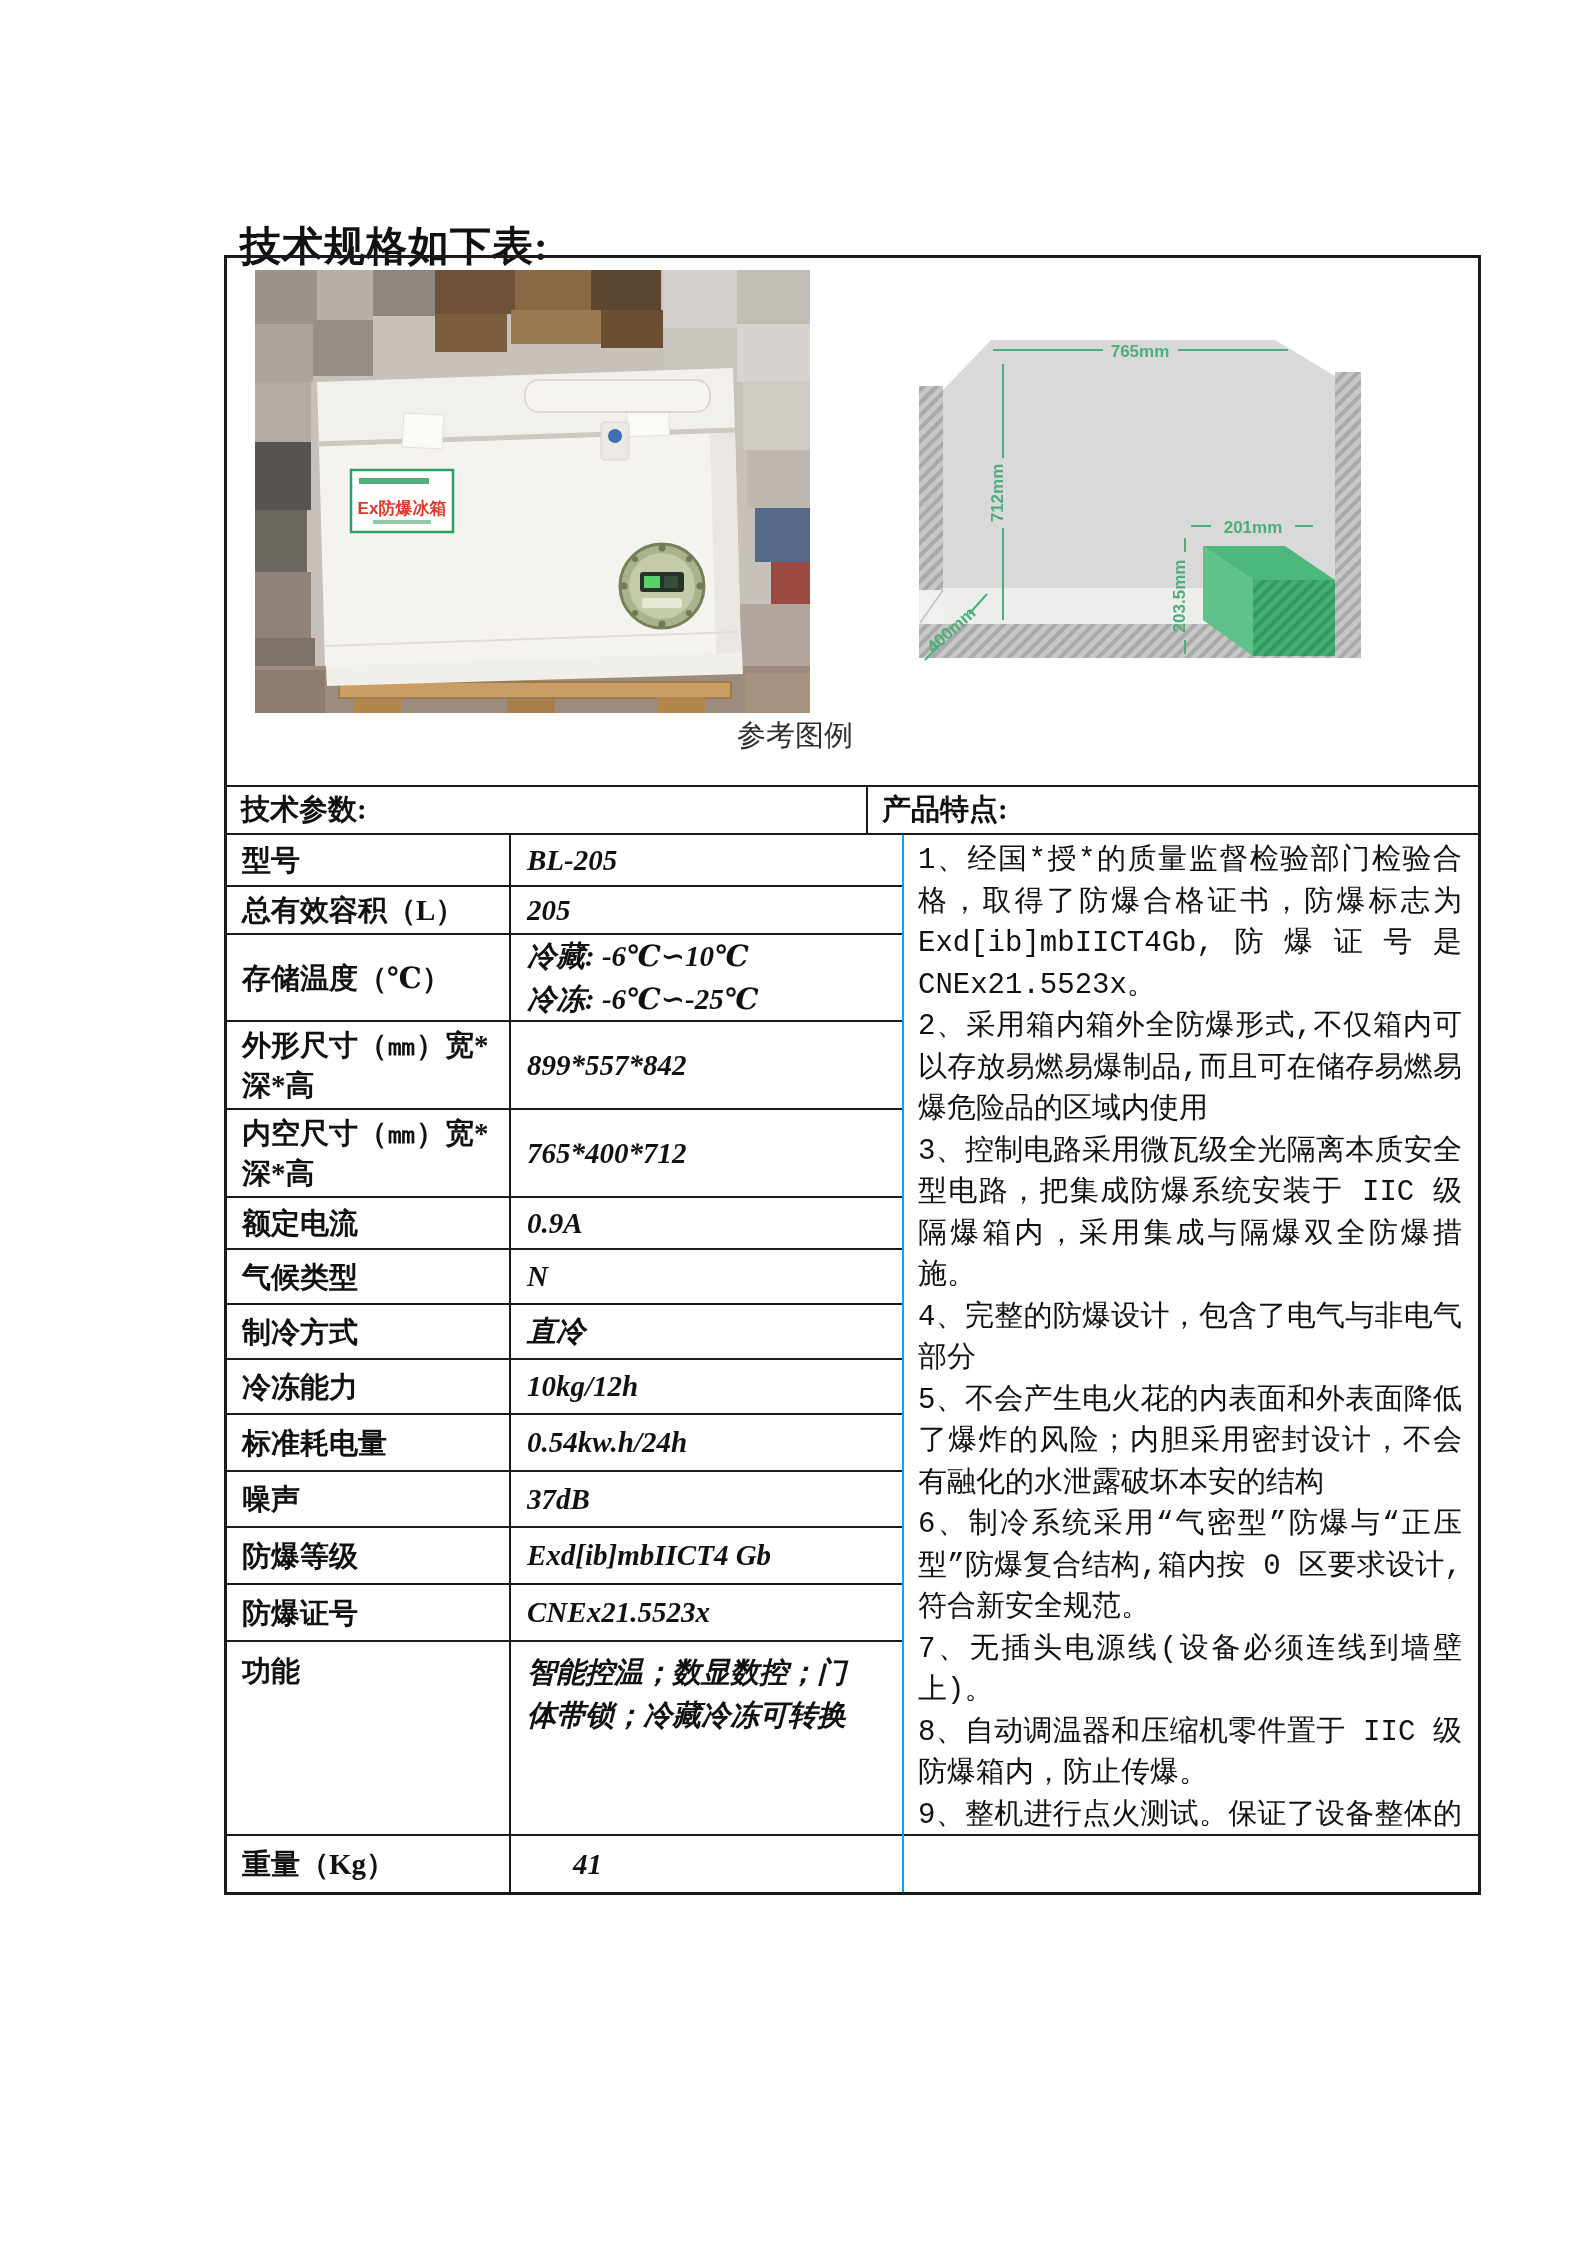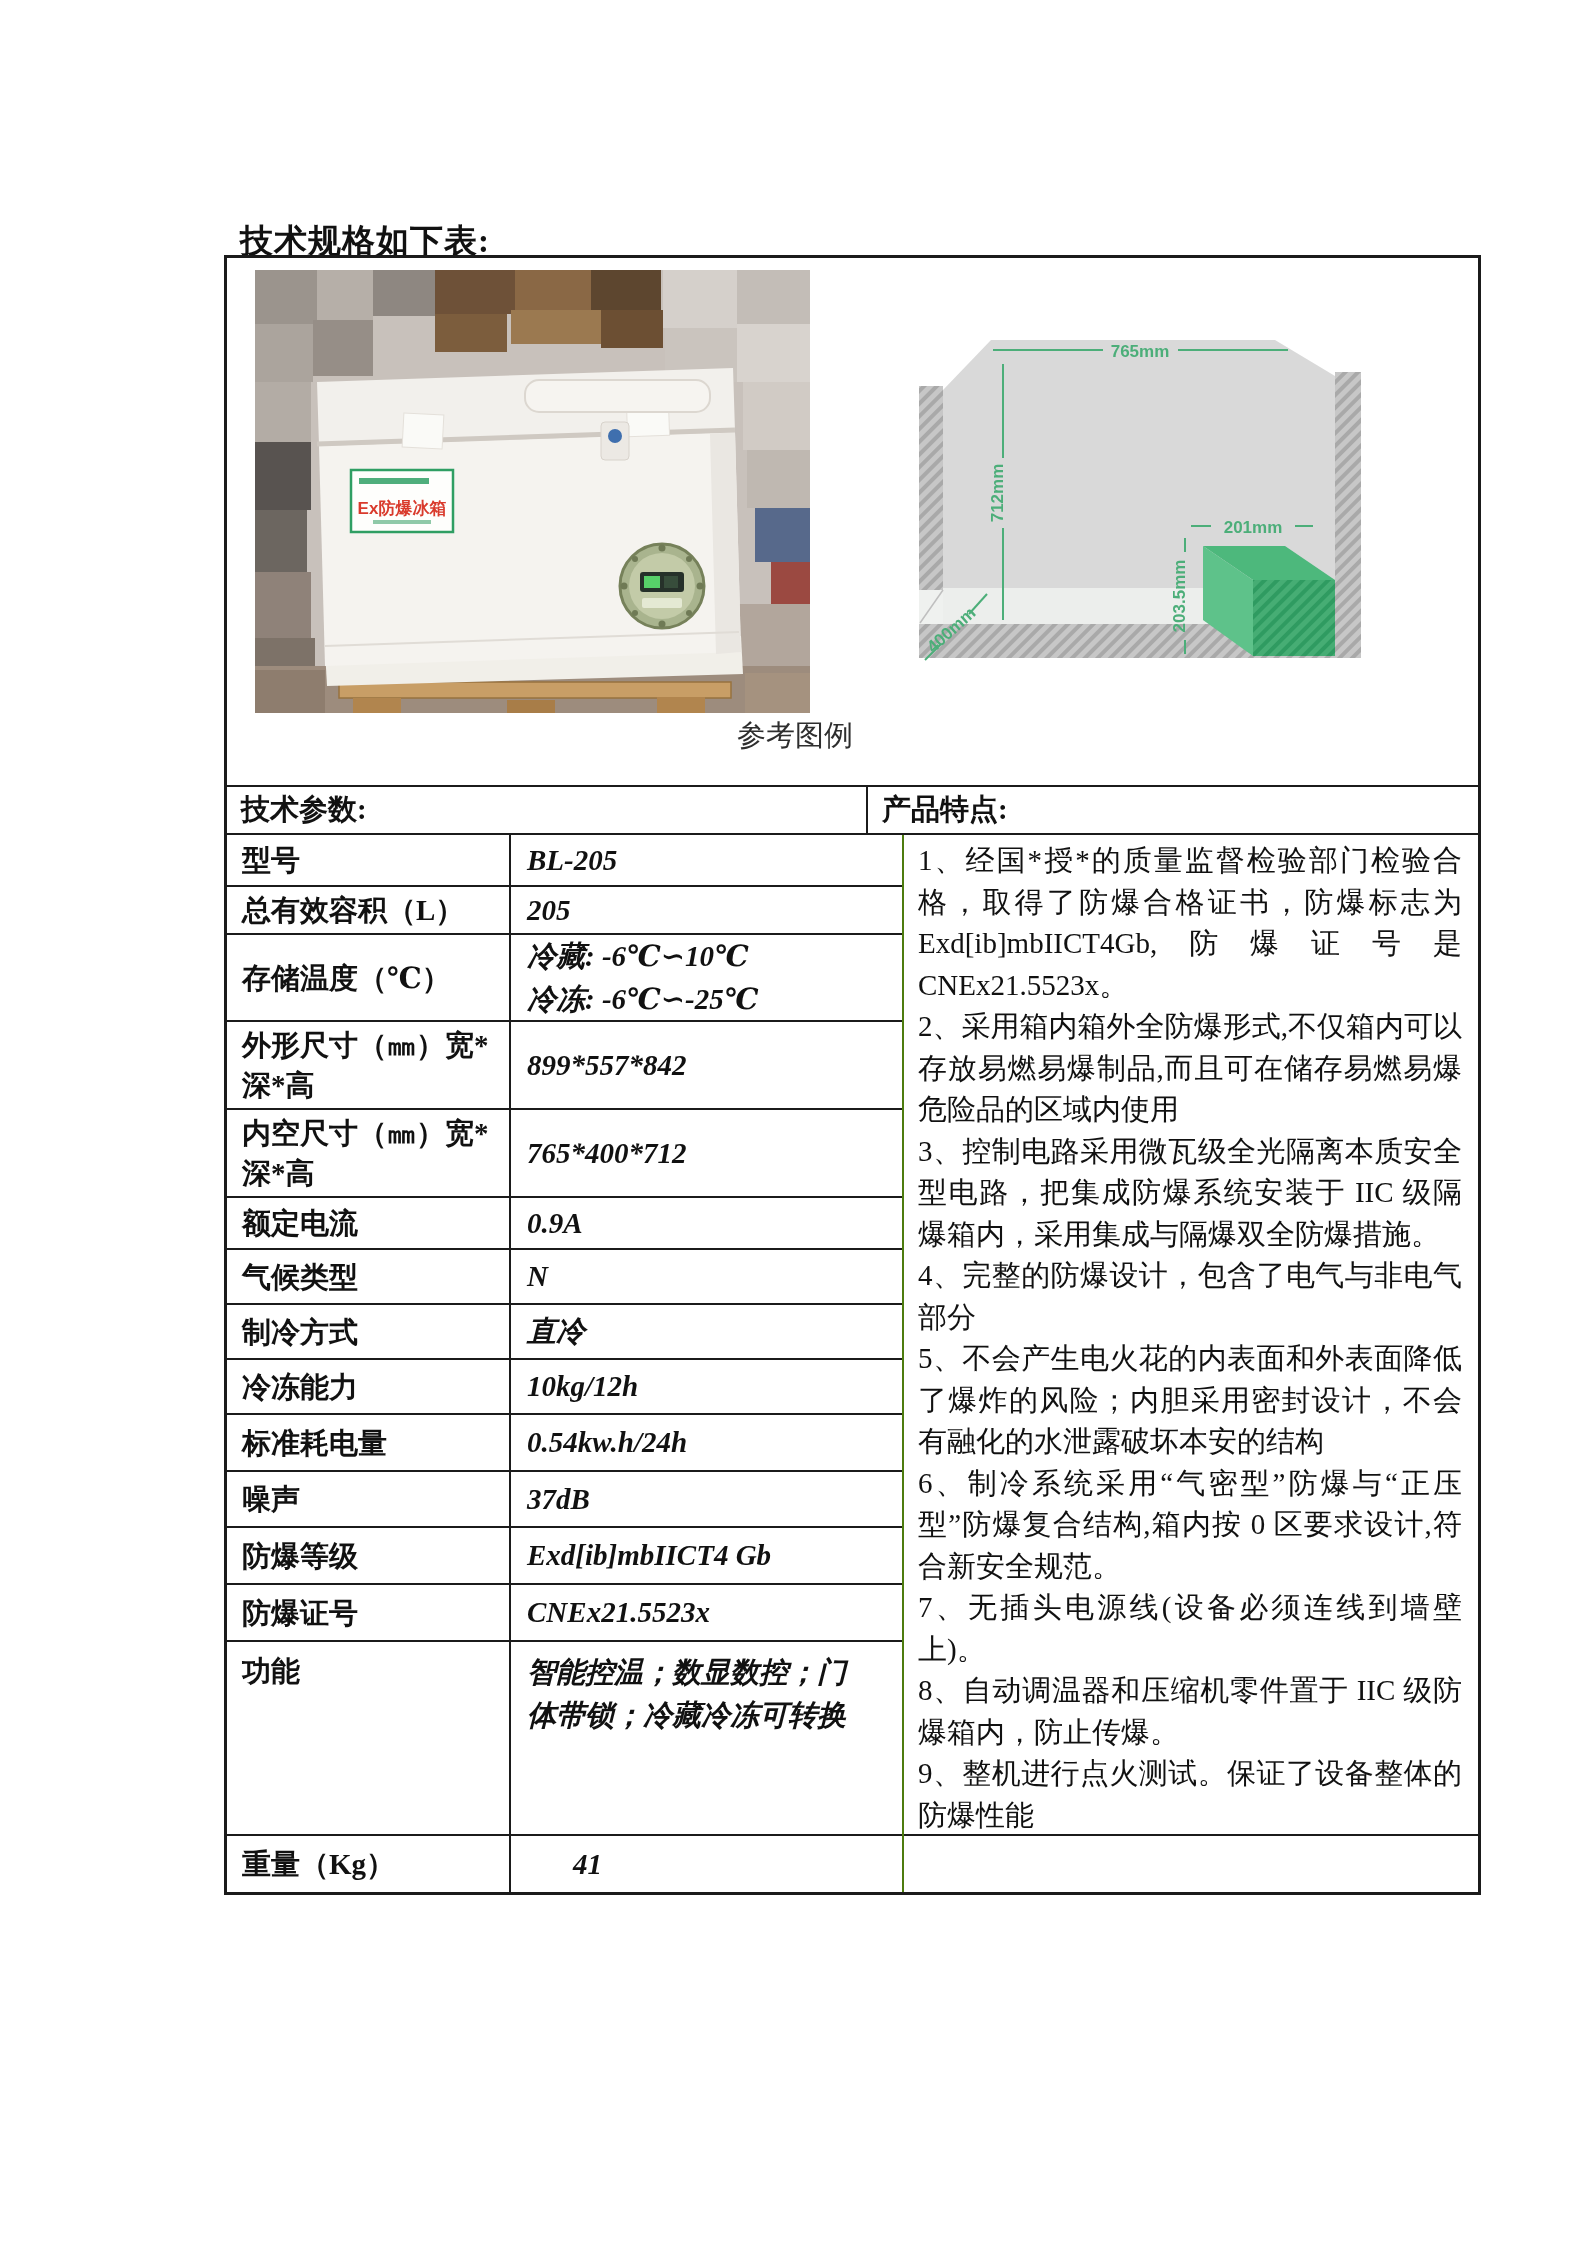--- a/index.html
+++ b/index.html
@@ -1,18 +1,18 @@
 <!DOCTYPE html>
 <html><head>
 <meta charset="utf-8">
 <style>
   html,body{margin:0;padding:0;background:#ffffff;}
   .page{position:relative;width:1587px;height:2245px;background:#ffffff;overflow:hidden;
         font-family:"Liberation Serif","DejaVu Serif",serif;color:#111;}
-  .doc-title{position:absolute;left:240px;top:219px;font-size:33px;font-weight:700;letter-spacing:1px;}
+  .doc-title{position:absolute;left:240px;top:219px;font-size:41px;font-weight:700;letter-spacing:1px;}
   .outer-table{position:absolute;left:224px;top:255px;width:1257px;height:1640px;
                border:3px solid #1b1b1b;box-sizing:border-box;}
   
   .img-row{position:relative;width:100%;height:529px;border-bottom:2px solid #1b1b1b;box-sizing:border-box;overflow:hidden;}
   .photo{position:absolute;left:28px;top:12px;width:555px;height:443px;}
   .diagram{position:absolute;left:676px;top:70px;width:472px;height:358px;}
   .caption{position:absolute;left:568px;top:458px;transform:translateX(-50%);
            font-size:29px;color:#2e2e2e;white-space:nowrap;}
   
   .hdr-row{display:flex;height:48px;border-bottom:2px solid #1b1b1b;box-sizing:border-box;}
@@ -24,21 +24,21 @@
   .spec-col{width:675px;box-sizing:border-box;}
   .spec-row{display:flex;border-bottom:2px solid #1b1b1b;box-sizing:border-box;}
   .spec-row:last-child{border-bottom:none;gap:46px;}
   .cell{box-sizing:border-box;font-size:29px;font-weight:700;white-space:pre-line;}
   .lbl{width:284px;border-right:2px solid #1b1b1b;padding-left:15px;padding-right:6px;
        display:flex;align-items:center;line-height:40px;}
   .val{flex:1;padding-left:16px;padding-right:6px;display:flex;align-items:center;line-height:43px;font-style:italic;}
   .rh52{height:52px}.rh48{height:48px}.rh87{height:87px}.rh88{height:88px}
   .rh55{height:55px}.rh57{height:57px}.rh56{height:56px}.rh194{height:194px}
   .top-align .lbl,.top-align .val{align-items:flex-start;padding-top:9px;}
-  .feat-col{flex:1;border-left:2px solid #4d7c0f;box-sizing:border-box;display:flex;flex-direction:row;}
+  .feat-col{flex:1;border-left:2px solid #0ea5e9;box-sizing:border-box;display:flex;flex-direction:row;font-family:Liberation Mono, monospace;}
   .feat-cell{height:1001px;border-bottom:2px solid #1b1b1b;box-sizing:border-box;
              padding:5px 16px 0 14px;overflow:hidden;}
   .feat-cell p{margin:0;font-size:29px;line-height:41.5px;text-align:justify;font-weight:400;}
   .feat-empty{height:56px;}
   .red-text{color:#4c1d95;}
   .dim-label{font-family:"Liberation Sans","DejaVu Sans",sans-serif;font-size:17px;font-weight:600;fill:#4cae79;}
 </style>
 </head>
 <body>
 

